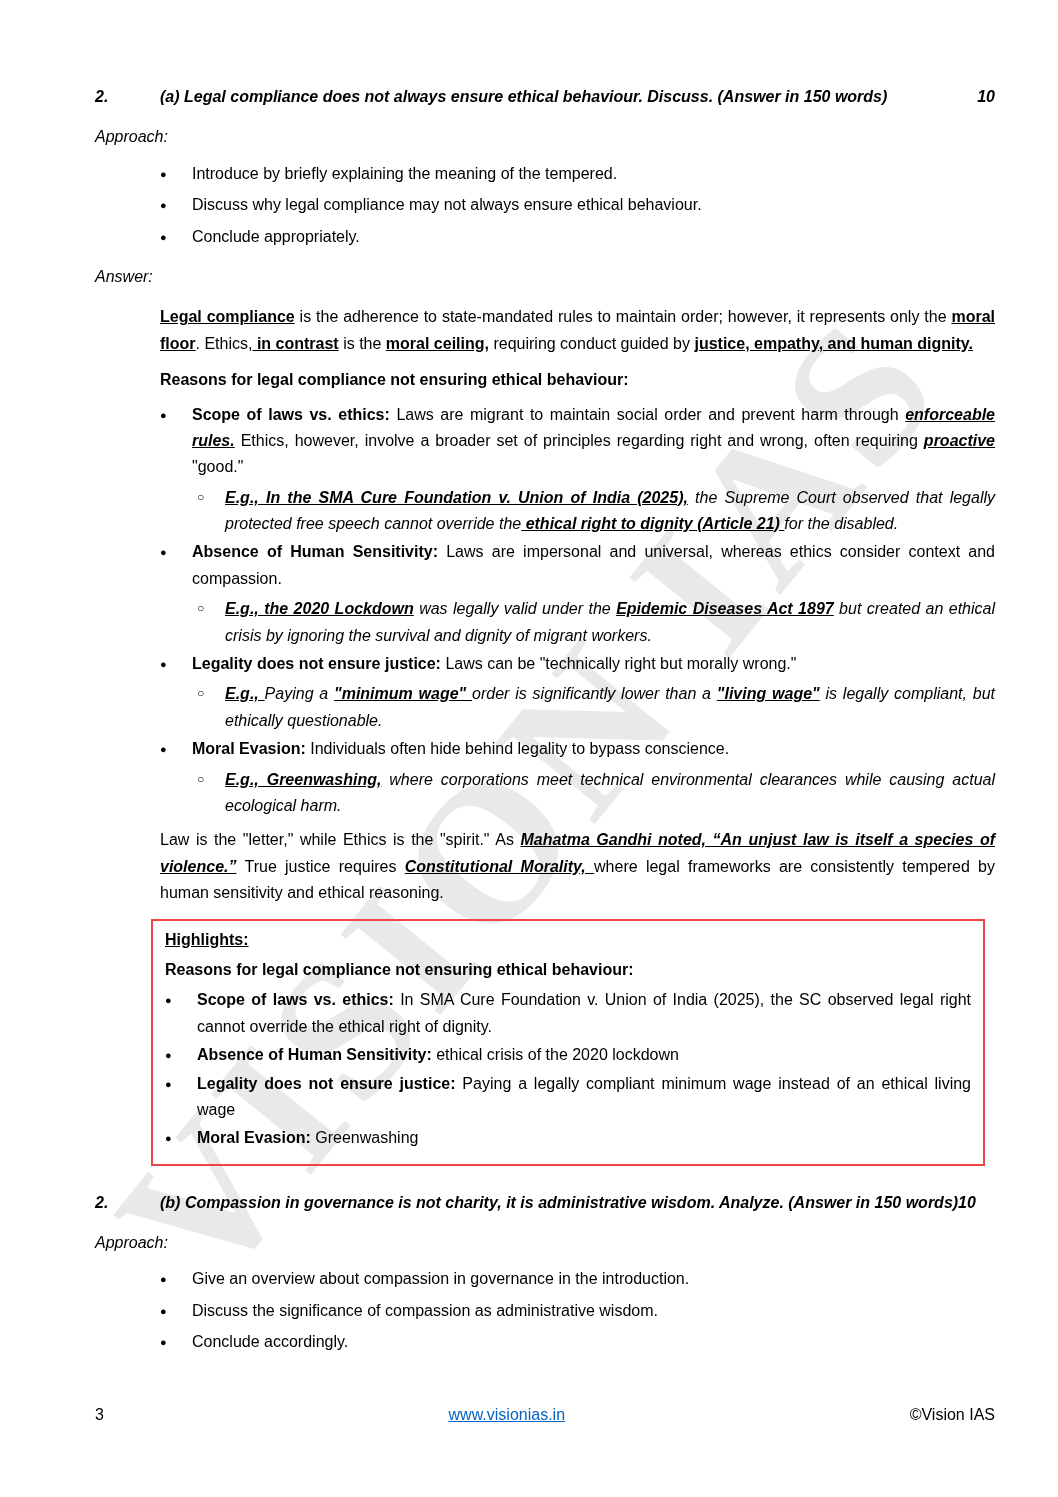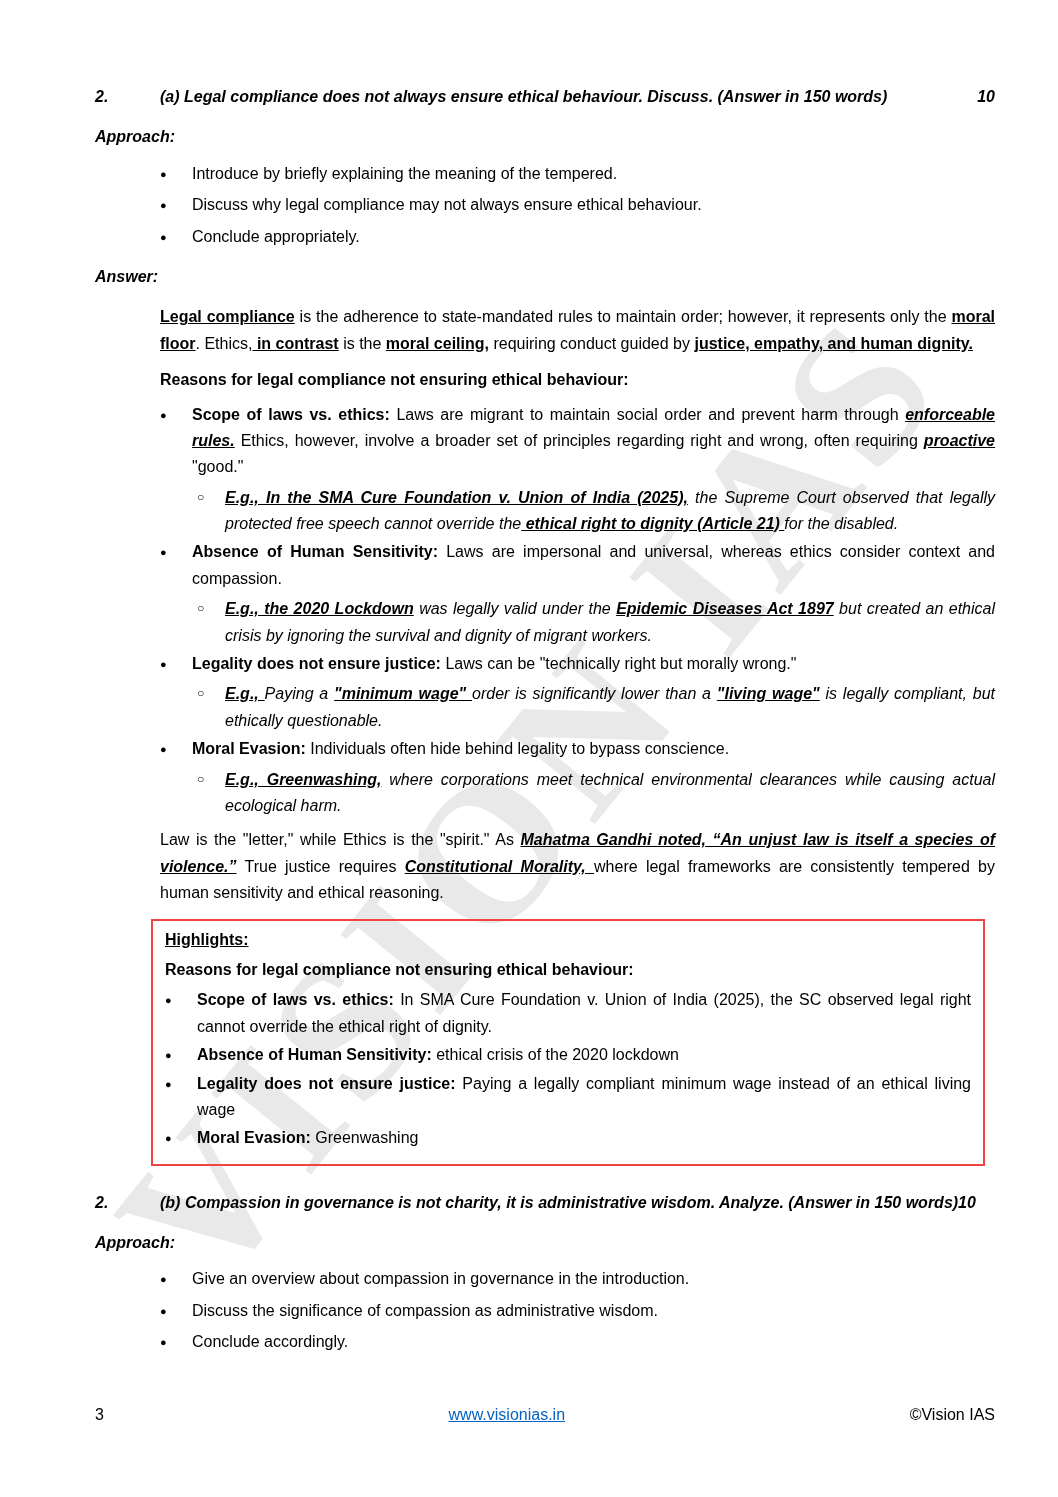--- a/index.html
+++ b/index.html
@@ -19,21 +19,21 @@
   }
   .content{position:relative;z-index:1;padding:84px 63px 0 95px;}
   .b{font-weight:bold}.i{font-style:italic}.u{text-decoration:underline}
   .just{text-align:justify}
 
   .qrow{display:flex;font-weight:bold;font-style:italic;}
   .qnum{flex:0 0 65px;}
   .qtext{flex:1;}
   .qmarks{flex:0 0 auto;margin-left:26px;}
 
-  .label{font-weight:bold;font-style:italic;margin:14px 0 10px 0;}
+  .label{font-weight:normal;font-style:italic;margin:14px 0 10px 0;}
 
   .approach{list-style:none;margin:10px 0 0 65px;padding:0;}
   .approach li{display:flex;margin-bottom:5px;}
   .marker{flex:0 0 32px;font-size:11px;line-height:26px;font-style:normal;}
   .smarker{flex:0 0 28px;font-size:12px;line-height:25px;font-style:normal;}
 
   .answer{margin-left:65px;}
   .intro{margin:14px 0 0 0;}
   .heading{font-weight:bold;margin:10px 0 8px 0;}
   .bullet-group{margin:0;}

